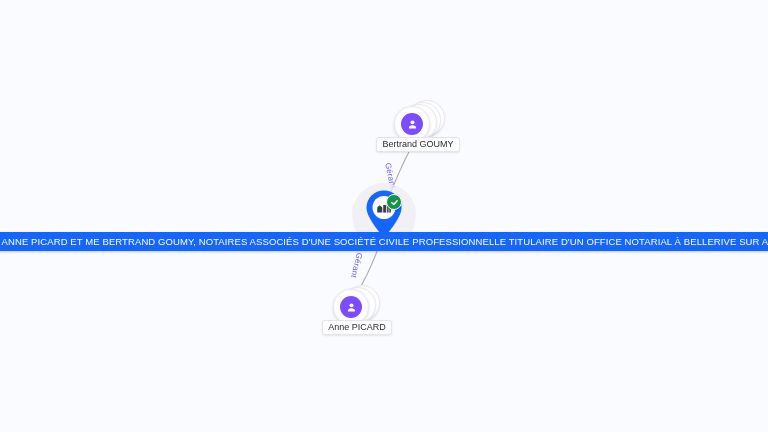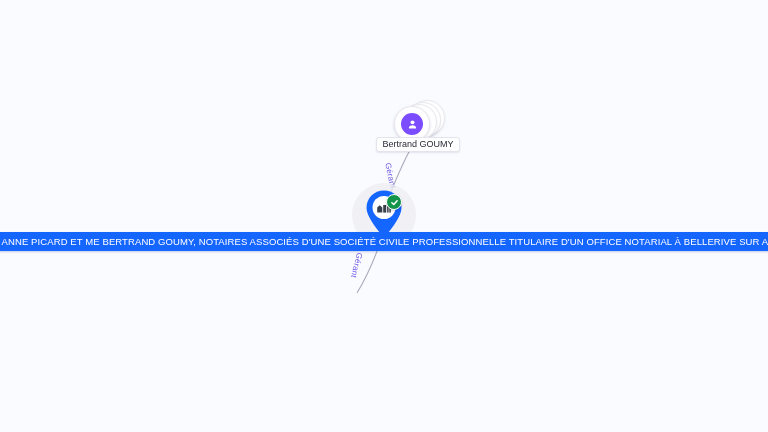--- a/index.html
+++ b/index.html
@@ -196,20 +196,35 @@
           <svg width="13" height="13" viewBox="0 0 24 24" fill="#ffffff">
             <circle cx="12" cy="8" r="3.6"></circle>
             <path d="M12 13.2c-3.8 0-6.6 2.1-6.6 4.6v1.4h13.2v-1.4c0-2.5-2.8-4.6-6.6-4.6z"></path>
           </svg>
         </div>
       </div>
     </div>
     <div class="person-label">Bertrand GOUMY</div>
   </div>
 
+  <div class="person-node" id="node-anne-picard" style="left:311px; top:283px;">
+    <div class="person-stack">
+      <div class="stack-card s2"></div>
+      <div class="stack-card s1"></div>
+      <div class="stack-card front">
+        <div class="avatar-circle">
+          <svg width="13" height="13" viewBox="0 0 24 24" fill="#ffffff">
+            <circle cx="12" cy="8" r="3.6"></circle>
+            <path d="M12 13.2c-3.8 0-6.6 2.1-6.6 4.6v1.4h13.2v-1.4c0-2.5-2.8-4.6-6.6-4.6z"></path>
+          </svg>
+        </div>
+      </div>
+    </div>
+    <div class="person-label">Anne PICARD</div>
+  </div>
 
   <div id="company-node">
     <div id="company-halo"></div>
     <svg id="company-pin" viewBox="0 0 40 50">
       <path d="M20 1.5 C10 1.5 2.5 9 2.5 18.8 C2.5 30 20 48.5 20 48.5 C20 48.5 37.5 30 37.5 18.8 C37.5 9 30 1.5 20 1.5 Z" fill="#1565ff"></path>
       <circle cx="20" cy="18.5" r="11.5" fill="#ffffff"></circle>
       <g fill="#3a3f4c">
         <path d="M13.2 23.6 h5.1 v-5.0 l-2.6 -2.3 -2.5 2.3 z"></path>
         <path d="M19.2 23.6 h3.0 v-7.6 h-3.0 z"></path>
         <rect x="23.1" y="13.4" width="1.5" height="10.2"></rect>

